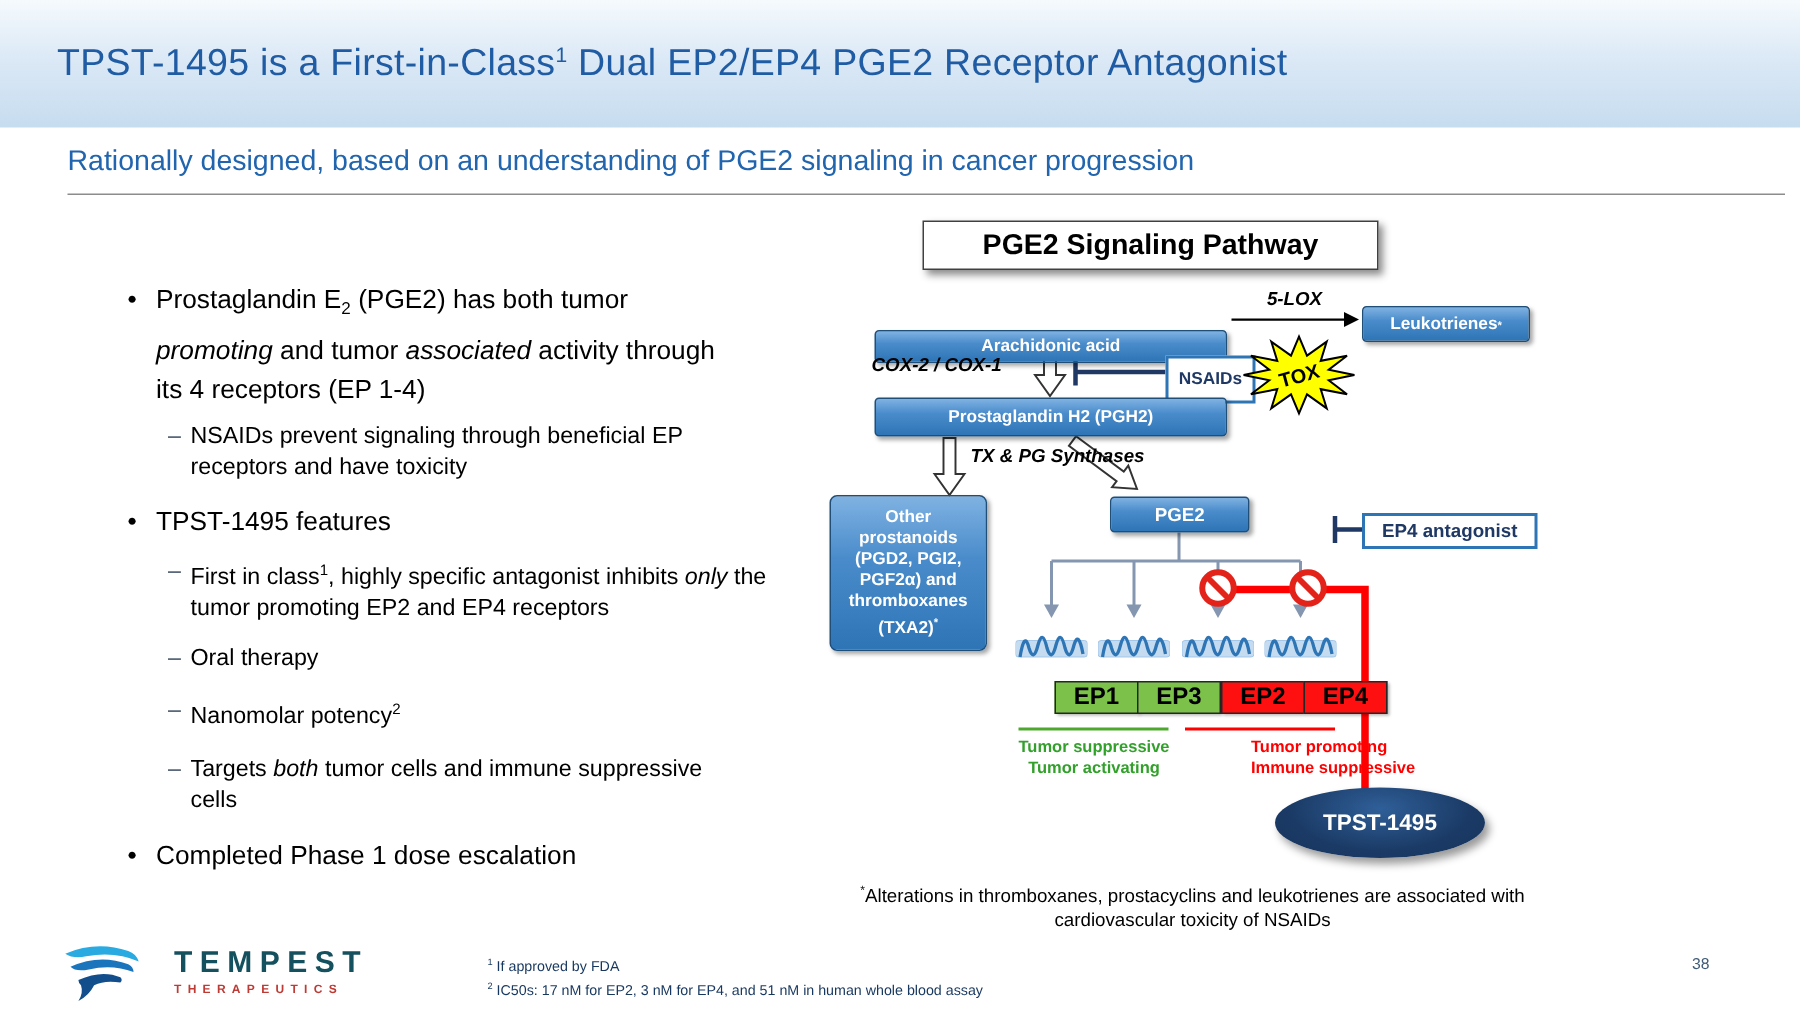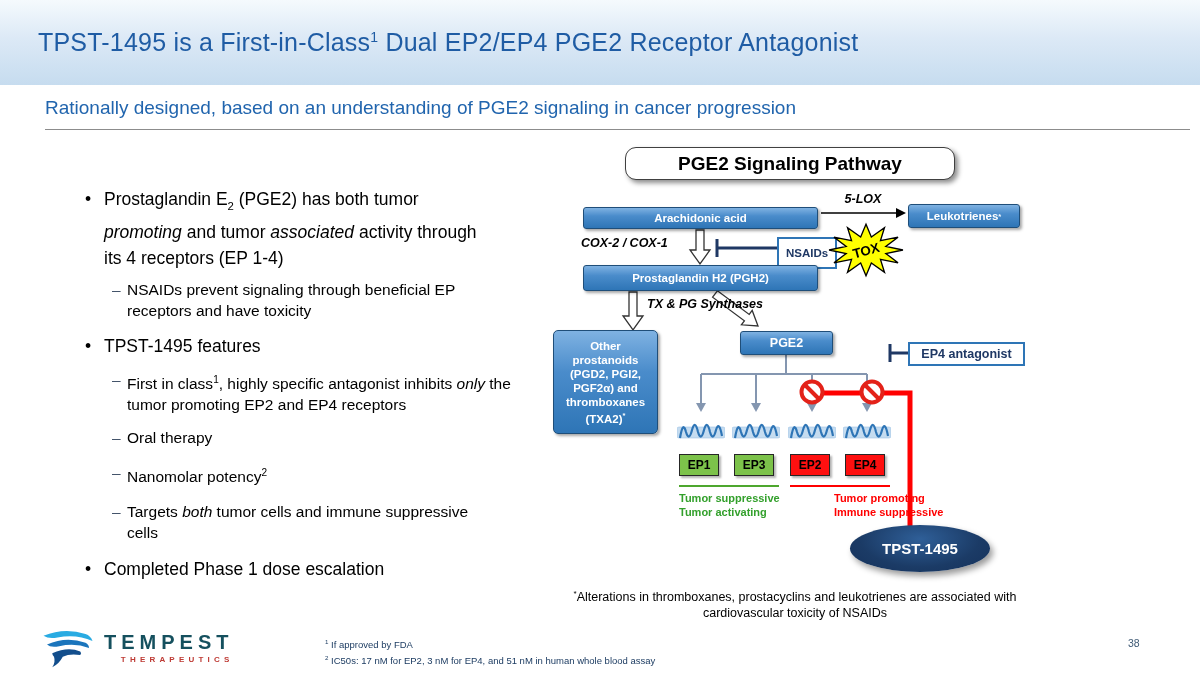--- a/index.html
+++ b/index.html
@@ -42,45 +42,45 @@
     border:1px solid #1F4E79; color:#fff; font-weight:bold; font-size:11.5px;
     border-radius:3px; box-shadow:2px 2px 3px rgba(0,0,0,.35);
   }
   .dtitle {
     background:#fff; border:1px solid #404040; color:#000; font-weight:bold;
     font-size:19px; box-shadow:3px 3px 5px rgba(0,0,0,.45);
   }
   .whitebox { background:#fff; border:2px solid #2E75B6; color:#1F3864; font-weight:bold; }
   .dlabel { position:absolute; font-weight:bold; font-style:italic; font-size:12.5px;
             color:#000; z-index:1; white-space:nowrap; }
-  .ep { position:absolute; width:40px; height:22px; display:flex; align-items:center;
-        justify-content:center; font-weight:bold; font-size:12px;
+  .ep { position:absolute; width:56px; height:22px; display:flex; align-items:center;
+        justify-content:center; font-weight:bold; font-size:16px;
         border:1.5px solid #262626; z-index:1; color:#000;
-        box-shadow:1.5px 1.5px 2px rgba(0,0,0,.3); }
+        box-shadow:1.5px 1.5px 2px rgba(0,0,0,.3);margin-left:24px; }
   .ep.green { background:#7CC24A; }
   .ep.red   { background:#FE1010; }
   .capline { position:absolute; height:2px; width:100px; z-index:1; }
   .cap { position:absolute; font-size:11px; font-weight:bold; line-height:14px; z-index:1; white-space:nowrap; }
-  .cap.green, .capline.green { color:#33A02C; background-color:#4EA72E; }
+  .cap.green, .capline.green { color:#33A02C; background-color:#4EA72E;text-align:center; }
   .cap.red, .capline.red { color:#FF0000; background-color:#FF0000; }
   .cap { background:none !important; }
   .cell { position:absolute; width:48px; height:32px; z-index:1; }
   .sign { position:absolute; width:28px; height:28px; z-index:3; }
   .tpst {
     position:absolute; left:305px; top:385px; width:140px; height:47px;
     border-radius:50%; z-index:4; display:flex; align-items:center; justify-content:center;
     color:#fff; font-weight:bold; font-size:15px;
     background:radial-gradient(ellipse at 50% 30%, #2F5F98 0%, #1B3B66 60%, #15315A 100%);
     box-shadow:3px 4px 6px rgba(0,0,0,.4);
   }
   .dfootnote { position:absolute; left:5px; top:446px; width:490px; text-align:center;
                font-size:12.5px; line-height:16px; color:#000; z-index:1; }
 
   
-  .logo { position:absolute; left:40px; top:627px; display:flex; align-items:center; gap:8px;text-align:right; }
+  .logo { position:absolute; left:40px; top:627px; display:flex; align-items:center; gap:20px; }
   .brand { font-size:20px; font-weight:bold; letter-spacing:5px; color:#15505E; line-height:20px; }
   .brand-sub { font-size:8px; font-weight:bold; letter-spacing:4.2px; color:#BE3A34; margin-top:3px; }
   .notes { position:absolute; left:325px; top:635px; font-size:9.5px; color:#17375E; line-height:13px; }
   .pagenum { position:absolute; left:1128px; top:637px; width:40px; text-align:left;
              font-size:10.5px; color:#3F5A75; }
 </style>
 </head>
 <body>
 
 <div class="slide">
@@ -153,25 +153,25 @@
       <polygon points="151,263 161,263 156,272" fill="#8496B0"></polygon>
       <polygon points="206,263 216,263 211,272" fill="#8496B0"></polygon>
       <polygon points="262,263 272,263 267,272" fill="#8496B0"></polygon>
       <polygon points="317,263 327,263 322,272" fill="#8496B0"></polygon>
 
       <path d="M268,253 H365 V392" stroke="#FF0000" stroke-width="5" fill="none"></path>
 
       <path d="M363,213 H345 M345,204 V222" stroke="#1F3864" stroke-width="3" fill="none"></path>
     </svg>
 
-    <div class="dbox dtitle" style="left:80px;top:7px;width:330px;height:33px;border-radius:11px;">PGE2 Signaling Pathway</div>
+    <div class="dbox dtitle" style="left:70px;top:7px;width:304px;height:33px;">PGE2 Signaling Pathway</div>
 
     <div class="dlabel" style="left:278px;top:52px;width:80px;text-align:center;">5-LOX</div>
 
-    <div class="dbox blue" style="left:38px;top:67px;width:235px;height:22px;">Arachidonic acid</div>
+    <div class="dbox blue" style="left:38px;top:80px;width:235px;height:22px;">Arachidonic acid</div>
 
     <div class="dbox blue" style="left:363px;top:64px;width:112px;height:24px;">
         <span>Leukotrienes</span>
         <sup>*</sup>
       </div>
 
     <div class="dlabel" style="left:36px;top:96px;">COX-2 / COX-1</div>
 
     <div class="dbox whitebox" style="left:232px;top:97px;width:60px;height:32px;font-size:11.5px;">NSAIDs</div>
 

